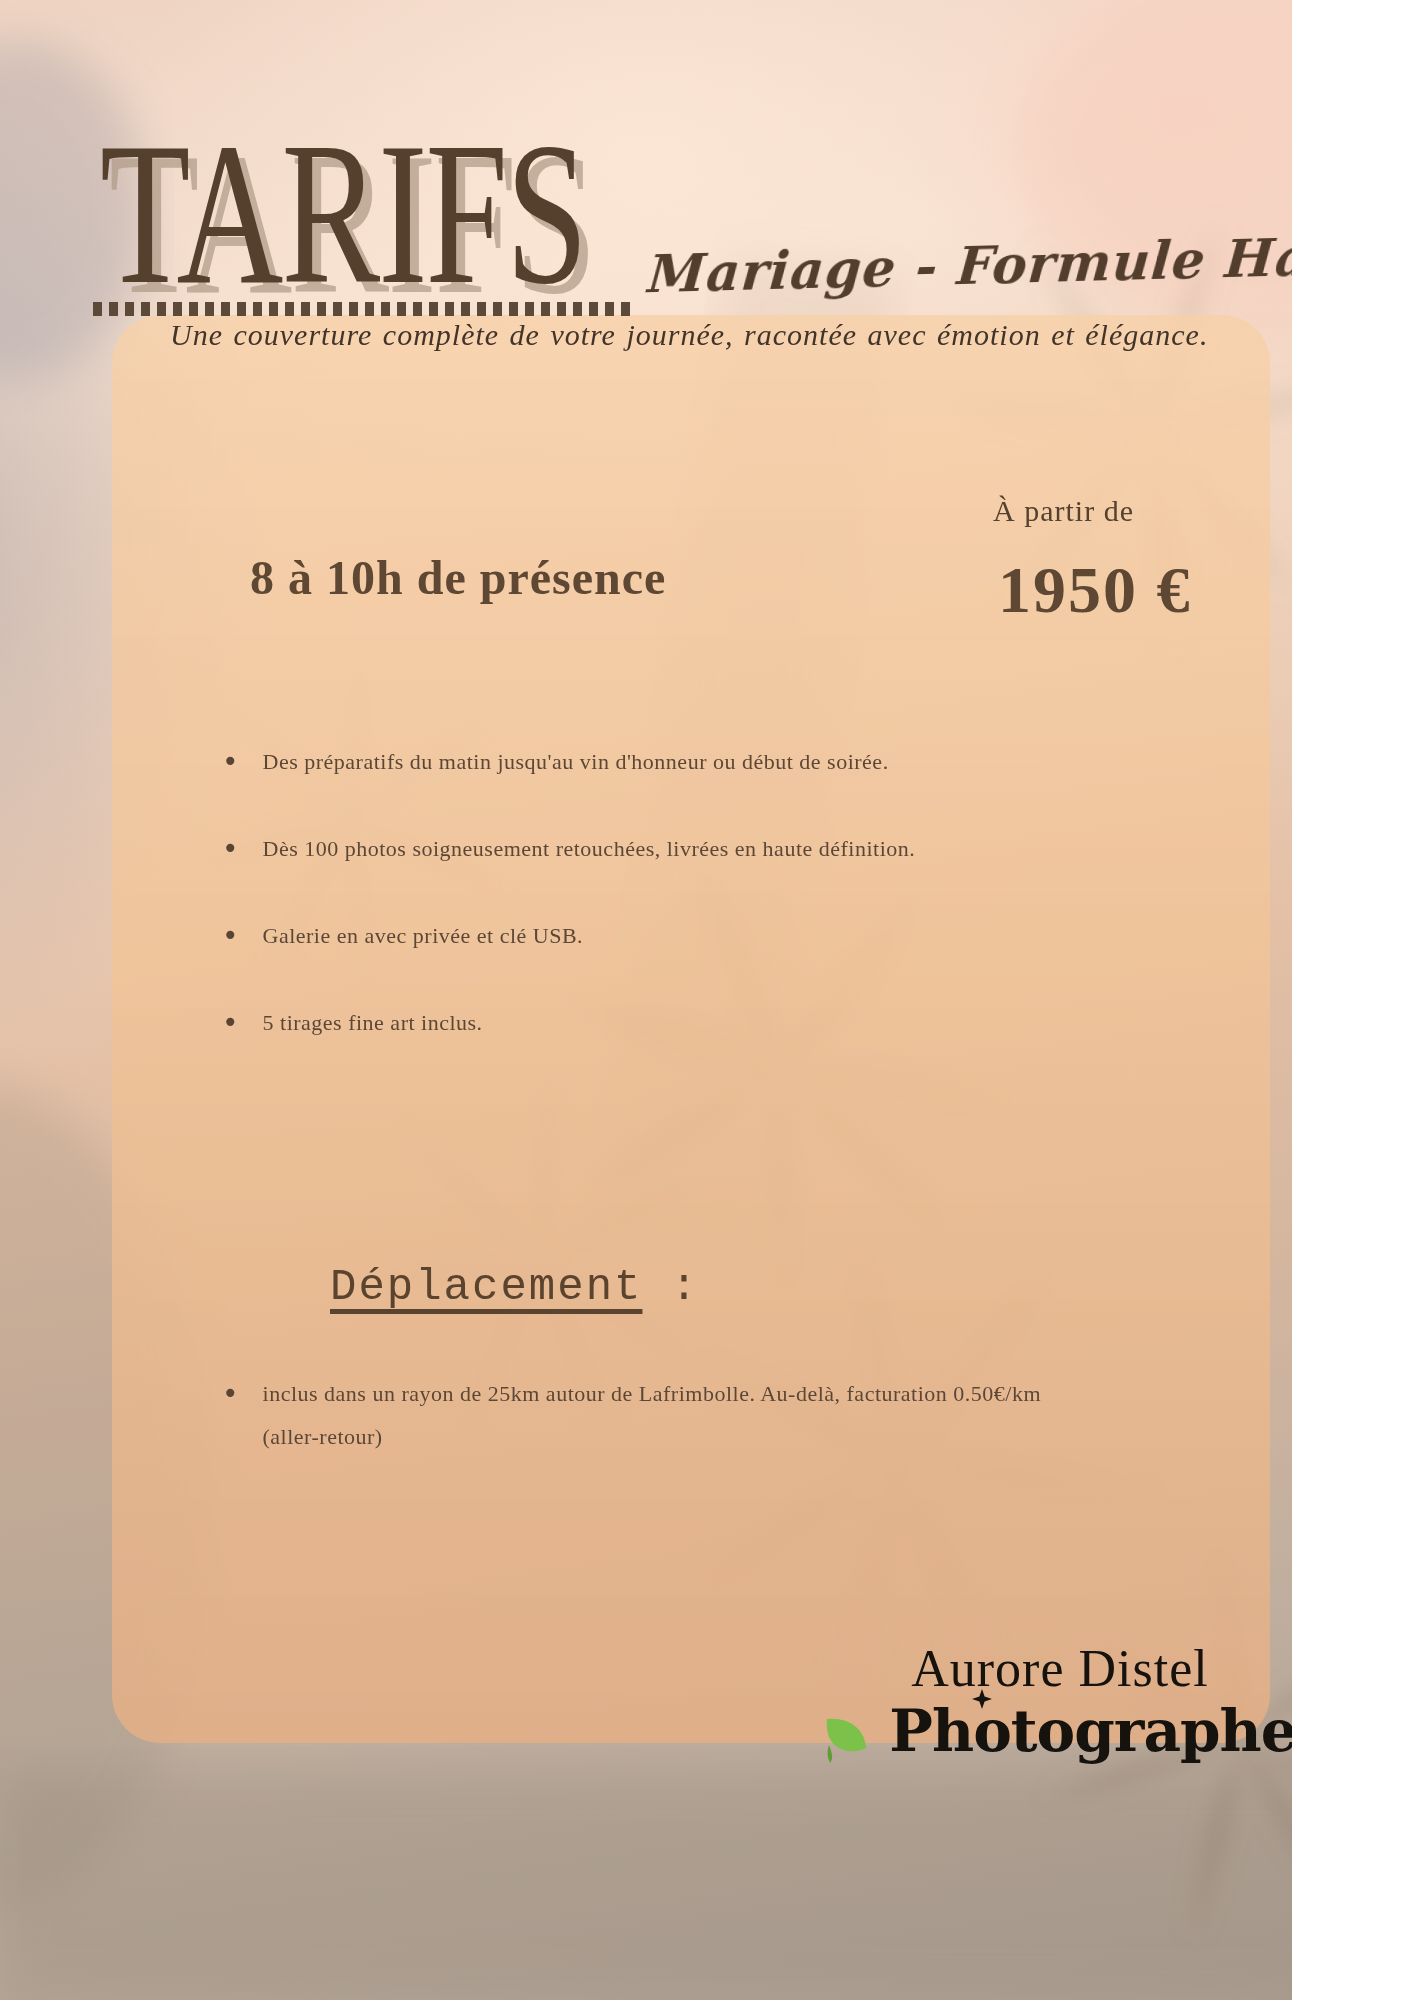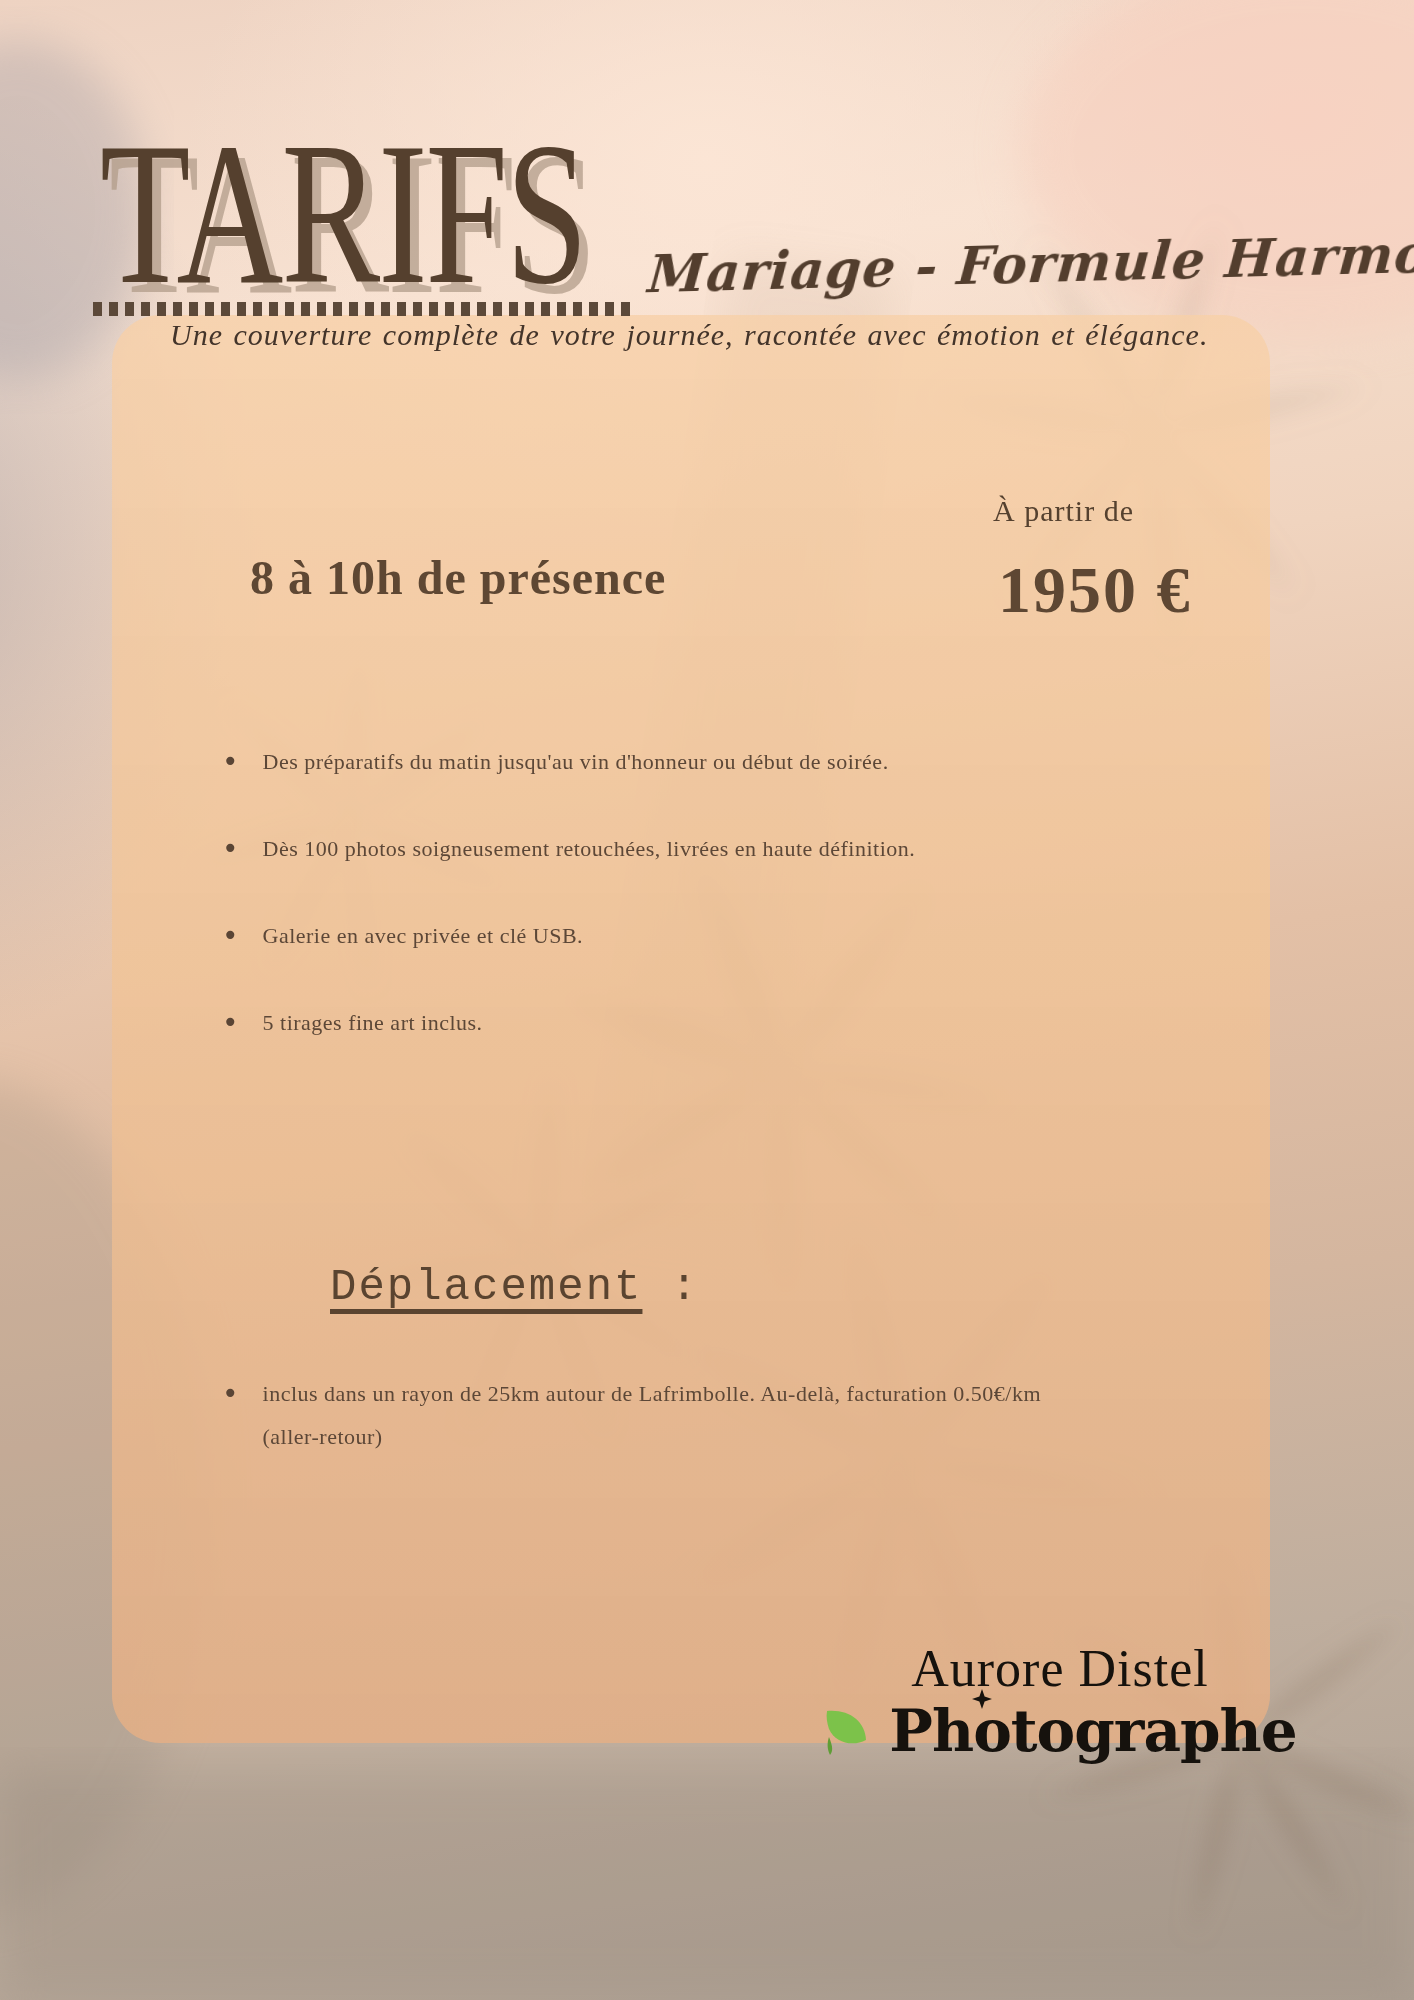--- a/index.html
+++ b/index.html
@@ -1,18 +1,18 @@
 <!DOCTYPE html>
 <html><head>
 <meta charset="utf-8">
 <style>
   html,body{margin:0;padding:0;}
   .page{
     position:relative;
-    width:1414px;height:2000px;
+    width:1292px;height:2000px;
     overflow:hidden;
     font-family:"Liberation Serif", serif;
     background:
       radial-gradient(420px 300px at 92% 6%, rgba(250,216,200,.9), rgba(250,216,200,0) 70%),
       radial-gradient(500px 700px at -6% 28%, rgba(150,146,155,.45), rgba(150,146,155,0) 70%),
       radial-gradient(700px 500px at 50% 8%, rgba(252,230,214,.9), rgba(252,230,214,0) 75%),
       linear-gradient(172deg,#eed3c2 0%,#f6e0d0 16%,#f0d4bf 32%,#e3c0a6 50%,#d4b69f 66%,#bfae9e 82%,#ac9f92 100%);
   }
   svg.bg{position:absolute;inset:0;}
   .card{
@@ -88,21 +88,21 @@
   ul.travel-list .li-text{max-width:830px;}
   .logo{
     position:absolute;left:810px;top:1640px;width:500px;
     text-align:center;color:#16120d;
   }
   .logo-name{
     font-size:52px;line-height:1.1;letter-spacing:1px;white-space:nowrap;
   }
   .sparkle{position:absolute;left:162px;top:49px;}
   .logo-sub{
-    display:flex;align-items:flex-start;justify-content:center;gap:20px;
+    display:flex;align-items:flex-end;justify-content:center;gap:20px;
     margin-top:0px;
   }
   .logo-sub .profession{
     font-family:"DejaVu Serif", serif;
     font-size:58px;font-weight:700;letter-spacing:-1px;white-space:nowrap;
   }
   .leaf{margin-top:10px;}
 </style>
 </head>
 <body>

